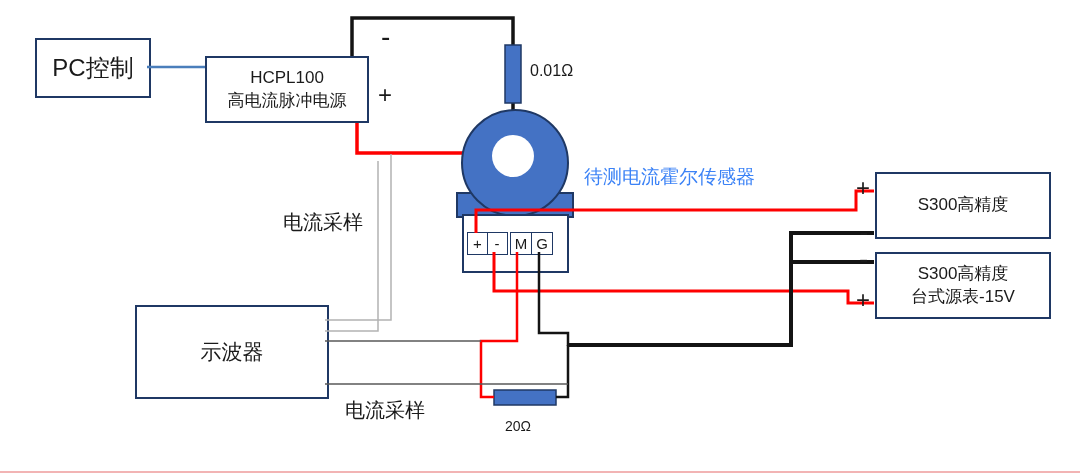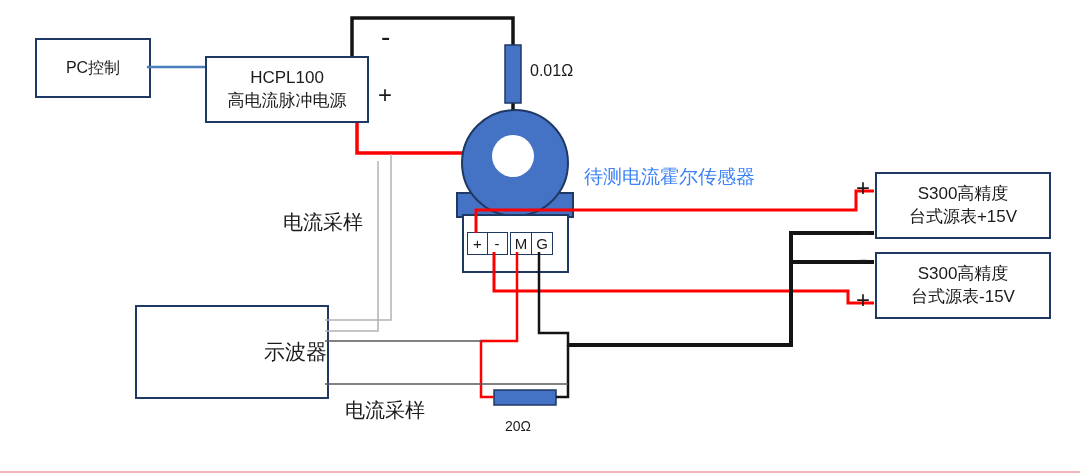--- a/index.html
+++ b/index.html
@@ -36,36 +36,35 @@
 <body>
 
 <div class="layer">
 
   <svg id="wires-under" width="1080" height="475" viewBox="0 0 1080 475">
     <polyline points="352,57 352,18 513,18 513,50" fill="none" stroke="#141414" stroke-width="3.5"></polyline>
     <line x1="513" y1="100" x2="513" y2="166" stroke="#141414" stroke-width="3.5"></line>
     <polyline points="357,119 357,153 513,153" fill="none" stroke="#fe0000" stroke-width="3.5"></polyline>
   </svg>
 
-  <div class="box" style="left:35px; top:38px; width:112px; height:56px; font-size:16px;">
+  <div class="box" style="left:35px; top:38px; width:112px; height:56px; font-size:24px;">
     <span>PC控制</span>
   </div>
 
   <div class="box" style="left:205px; top:56px; width:160px; height:63px; font-size:17px;">
     <span>HCPL100</span>
     <span>高电流脉冲电源</span>
   </div>
 
-  <div class="box" style="left:135px; top:305px; width:190px; height:90px; font-size:21px; border-width:2.5px;align-items:flex-end;">
+  <div class="box" style="left:135px; top:305px; width:190px; height:90px; font-size:21px; border-width:2.5px;">
     <span>示波器</span>
   </div>
 
   <div class="box" style="left:875px; top:172px; width:172px; height:63px; font-size:17px;">
     <span>S300高精度</span>
-    <span>台式源表+15V</span>
   </div>
 
   <div class="box" style="left:875px; top:252px; width:172px; height:63px; font-size:17px;">
     <span>S300高精度</span>
     <span>台式源表-15V</span>
   </div>
 
   <div class="shape toroid-base"></div>
   <div class="shape toroid-ring"></div>
   <div class="shape toroid-hole"></div>

